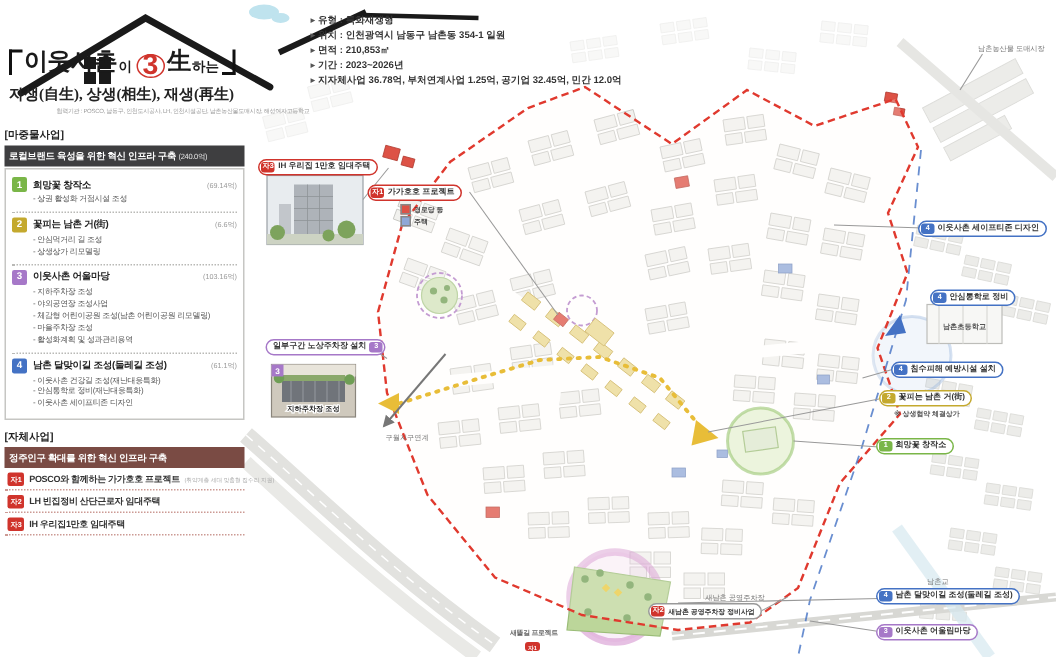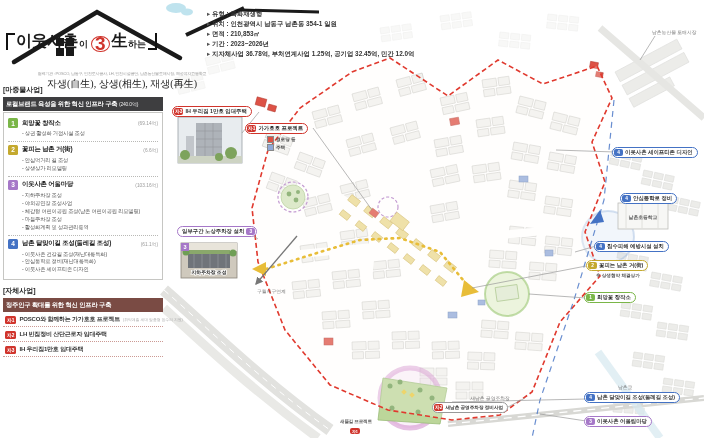--- a/index.html
+++ b/index.html
@@ -8,22 +8,22 @@
   svg text{font-family:"Liberation Sans","DejaVu Sans",sans-serif;}
 
   
   #logo-svg{position:absolute;left:0;top:0;width:470px;height:90px;}
   #title-row{position:absolute;left:6px;top:31px;width:232px;display:flex;align-items:flex-end;gap:1px;}
   .tbracket-l{width:7px;height:15px;border-left:2.5px solid #111;border-top:2.5px solid #111;align-self:flex-start;margin-top:2px;}
   .tbracket-r{width:7px;height:15px;border-right:2.5px solid #111;border-bottom:2.5px solid #111;align-self:flex-end;margin-bottom:2px;}
   .t-big{font-size:16px;font-weight:900;letter-spacing:-0.5px;color:#1a1a1a;}
   .t-small{font-size:9px;font-weight:700;color:#1a1a1a;margin:0 1px 1px 0;}
   .t-num{font-size:19px;font-weight:900;color:#d0342c;line-height:14px;border:1.5px solid #d0342c;border-radius:50%;padding:0 3px;margin:0 1px;}
-  #subtitle{position:absolute;left:6px;top:56px;width:232px;text-align:center;
-            font-family:"Liberation Serif","DejaVu Serif",serif;font-weight:400;font-size:10px;color:#222;margin-top:21px;}
+  #subtitle{position:absolute;left:6px;top:56px;width:232px;
+            font-family:"Liberation Serif","DejaVu Serif",serif;font-weight:700;font-size:10px;color:#222;}
   #partners{position:absolute;left:4px;top:71px;width:236px;text-align:center;font-size:4px;color:#9a9a9a;letter-spacing:-0.2px;}
 
   
   #info{position:absolute;left:207px;top:9px;width:268px;}
   .info-row{font-size:6.4px;color:#333;font-weight:700;line-height:1.55;white-space:nowrap;}
   .info-row::before{content:"▸ ";color:#555;}
 
   
   .bracket-label{font-size:7px;font-weight:800;color:#222;margin-bottom:2px;}
   #priming{position:absolute;left:3px;top:85px;width:160px;}

